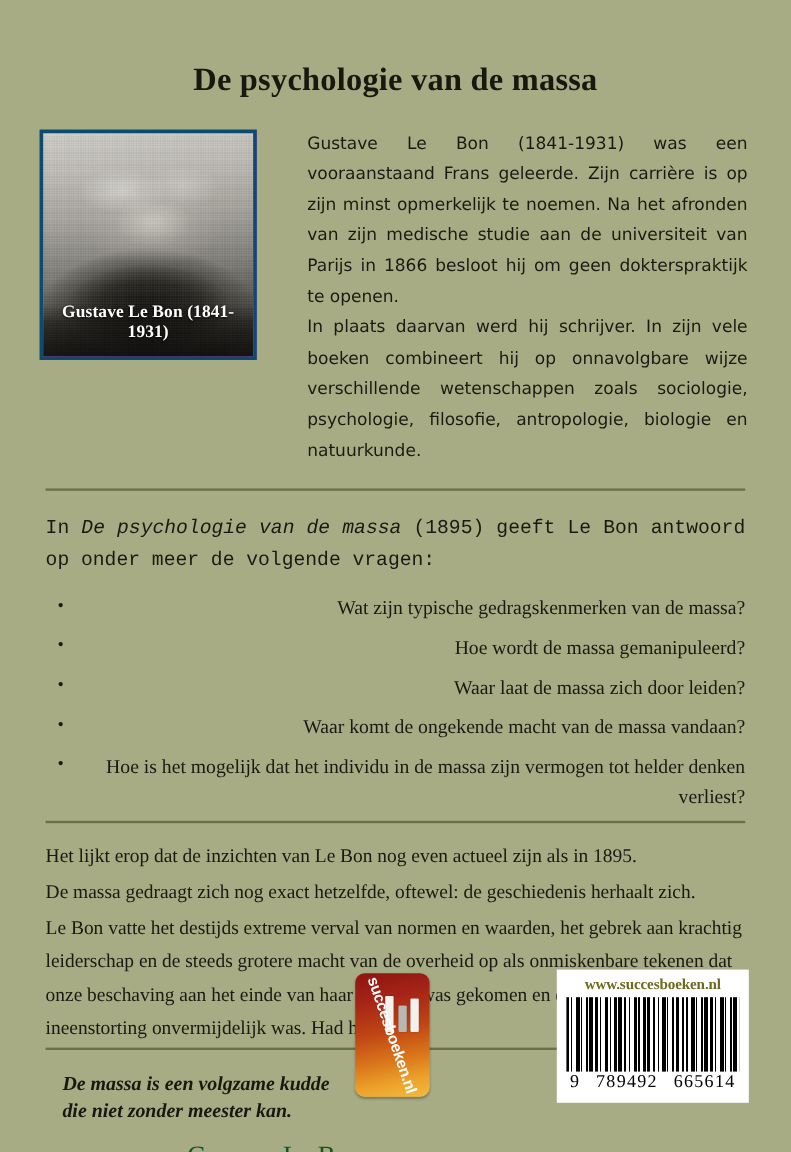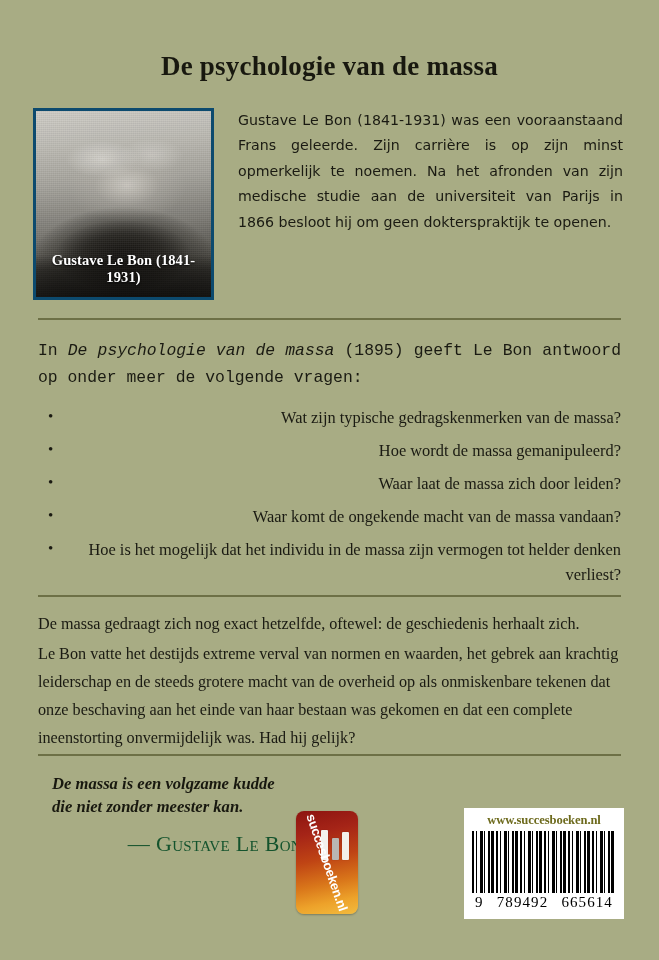--- a/index.html
+++ b/index.html
@@ -87,21 +87,21 @@
     color: #ffffff;
     font-family: "Liberation Serif", serif;
     font-weight: bold;
     font-size: 14.5px;
     letter-spacing: 0.1px;
     text-shadow: 0 1px 2px rgba(0,0,0,0.85);
   }
 
   .intro {
     flex: 1 1 auto;
-    padding-left: 24px;
+    padding-left: 42px;
     box-sizing: border-box;
   }
   .intro p {
     margin: 0;
     color: #1a1a12;
     font-family: "DejaVu Sans", sans-serif;
     font-size: 14.2px;
     line-height: 25.6px;
     text-align: justify;
     text-justify: inter-word;
@@ -301,20 +301,21 @@
 
     <div class="photo-frame">
       <div class="photo-img"></div>
       <div class="photo-grain"></div>
       <div class="photo-caption-band"></div>
       <div class="photo-caption">Gustave Le Bon (1841-1931)</div>
     </div>
 
     <div class="intro">
       <p>Gustave Le Bon (1841-1931) was een vooraanstaand Frans geleerde. Zijn carrière is op zijn minst opmerkelijk te noemen. Na het afronden van zijn medische studie aan de universiteit van Parijs in 1866 besloot hij om geen dokterspraktijk te openen.</p>
+      <p>In plaats daarvan werd hij schrijver. In zijn vele boeken combineert hij op onnavolgbare wijze verschillende wetenschappen zoals sociologie, psychologie, filosofie, antropologie, biologie en natuurkunde.</p>
     </div>
 
   </div>
 
   <div class="rule rule-1"></div>
 
   <div class="section">
     <p class="lead"><span>In </span><em>De psychologie van de massa</em><span> (1895) geeft Le Bon antwoord op onder meer de volgende vragen:</span></p>
 
     <ul class="questions">
@@ -322,20 +323,21 @@
       <li>Hoe wordt de massa gemanipuleerd?</li>
       <li>Waar laat de massa zich door leiden?</li>
       <li>Waar komt de ongekende macht van de massa vandaan?</li>
       <li>Hoe is het mogelijk dat het individu in de massa zijn vermogen tot helder denken verliest?</li>
     </ul>
   </div>
 
   <div class="rule rule-2"></div>
 
   <div class="section commentary">
+    <p>Het lijkt erop dat de inzichten van Le Bon nog even actueel zijn als in 1895.</p>
     <p>De massa gedraagt zich nog exact hetzelfde, oftewel: de geschiedenis herhaalt zich.</p>
     <p class="last">Le Bon vatte het destijds extreme verval van normen en waarden, het gebrek aan krachtig leiderschap en de steeds grotere macht van de overheid op als onmiskenbare tekenen dat onze beschaving aan het einde van haar bestaan was gekomen en dat een complete ineenstorting onvermijdelijk was. Had hij gelijk?</p>
   </div>
 
   <div class="rule rule-3"></div>
 
   <div class="quote-zone">
     <p class="quote"><span>De massa is een volgzame kudde</span><br><span>die niet zonder meester kan.</span></p>
     <p class="attribution"><span class="dash">— </span><span>Gustave Le Bon</span></p>
   </div>

